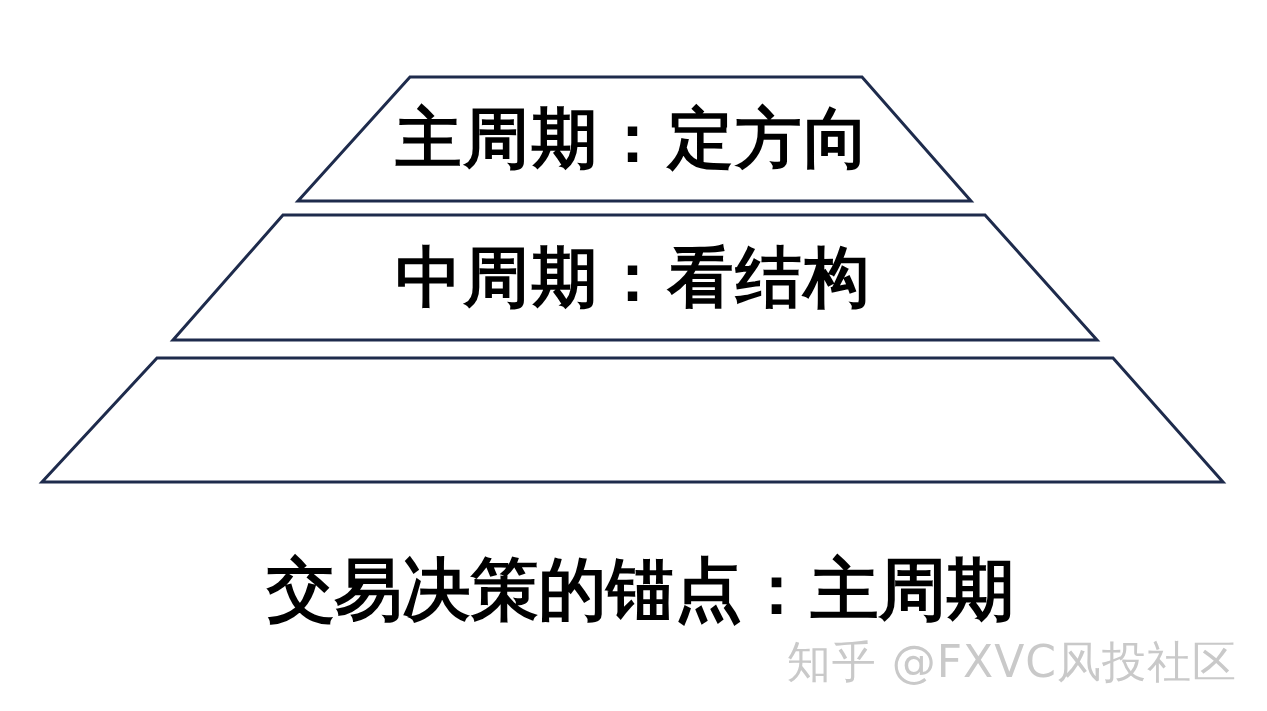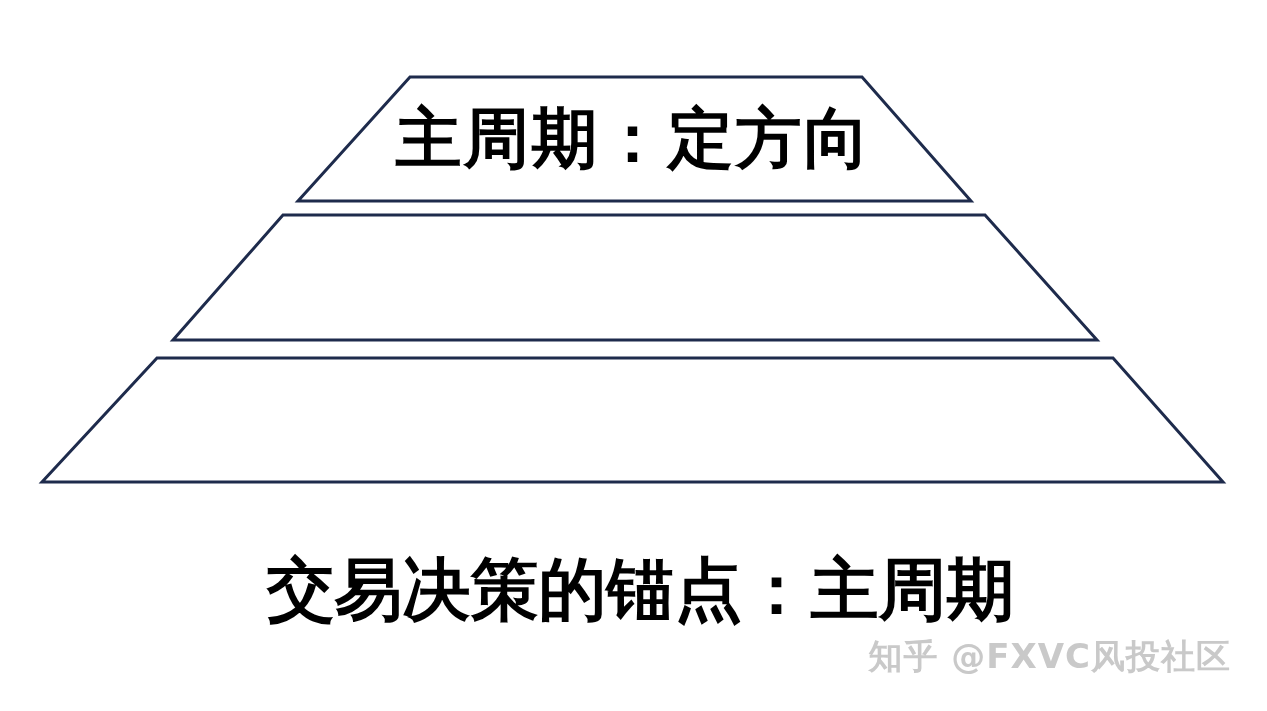--- a/index.html
+++ b/index.html
@@ -59,41 +59,42 @@
     color: #000000;
     font-size: 68px;
     letter-spacing: 0;
     white-space: nowrap;
     line-height: 1;
     padding-left: 7px;
   }
   .watermark {
     position: absolute;
     top: 638px;
-    right: 36px;
-    font-size: 34px;
-    font-weight: bold;
+    right: 30px;
+    font-size: 44px;
+    font-weight: normal;
     color: #c9c9c9;
     letter-spacing: 1px;
     white-space: nowrap;
     line-height: 1.1;
   }
 </style>
 </head>
 <body>
 
 <div class="canvas">
 
   <svg class="pyramid-svg" viewBox="0 0 1267 711" xmlns="http://www.w3.org/2000/svg">
     <polygon points="410,77 862,77 971,201 298,201"></polygon>
     <polygon points="283,215 985,215 1097,340 173,340"></polygon>
     <polygon points="157,358 1113,358 1223,482 42,482"></polygon>
   </svg>
 
   <div class="level-label l1">主周期：定方向</div>
 
+  <div class="level-label l2">中周期：看结构</div>
 
 
   <div class="caption">交易决策的锚点：主周期</div>
 
   <div class="watermark">知乎 @FXVC风投社区</div>
 
 </div>
 
 </body></html>

